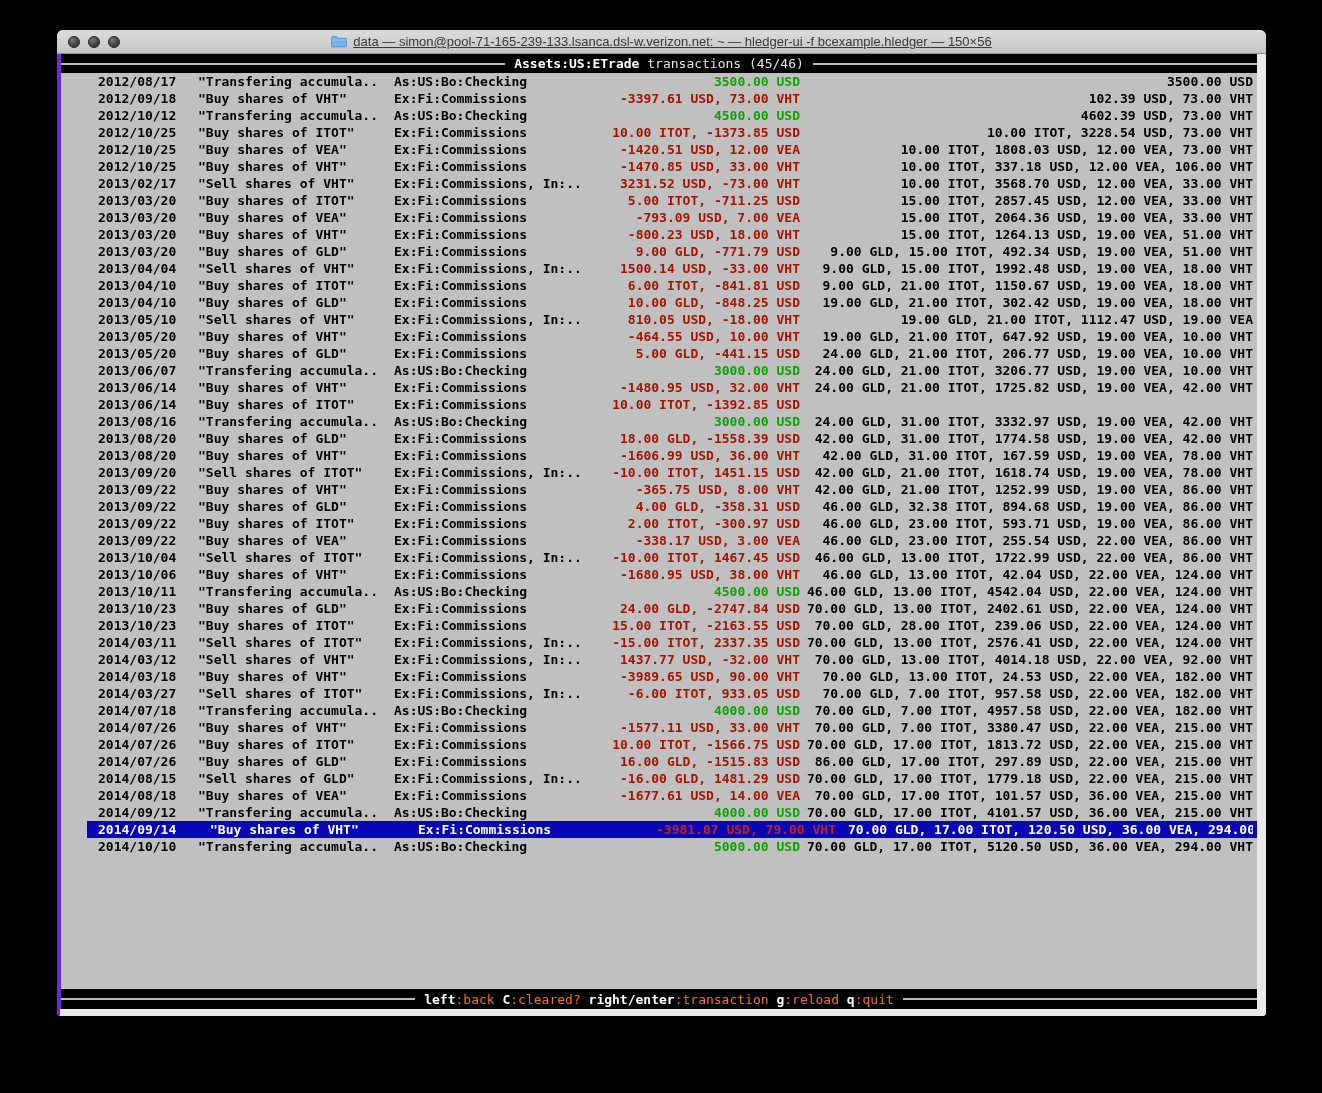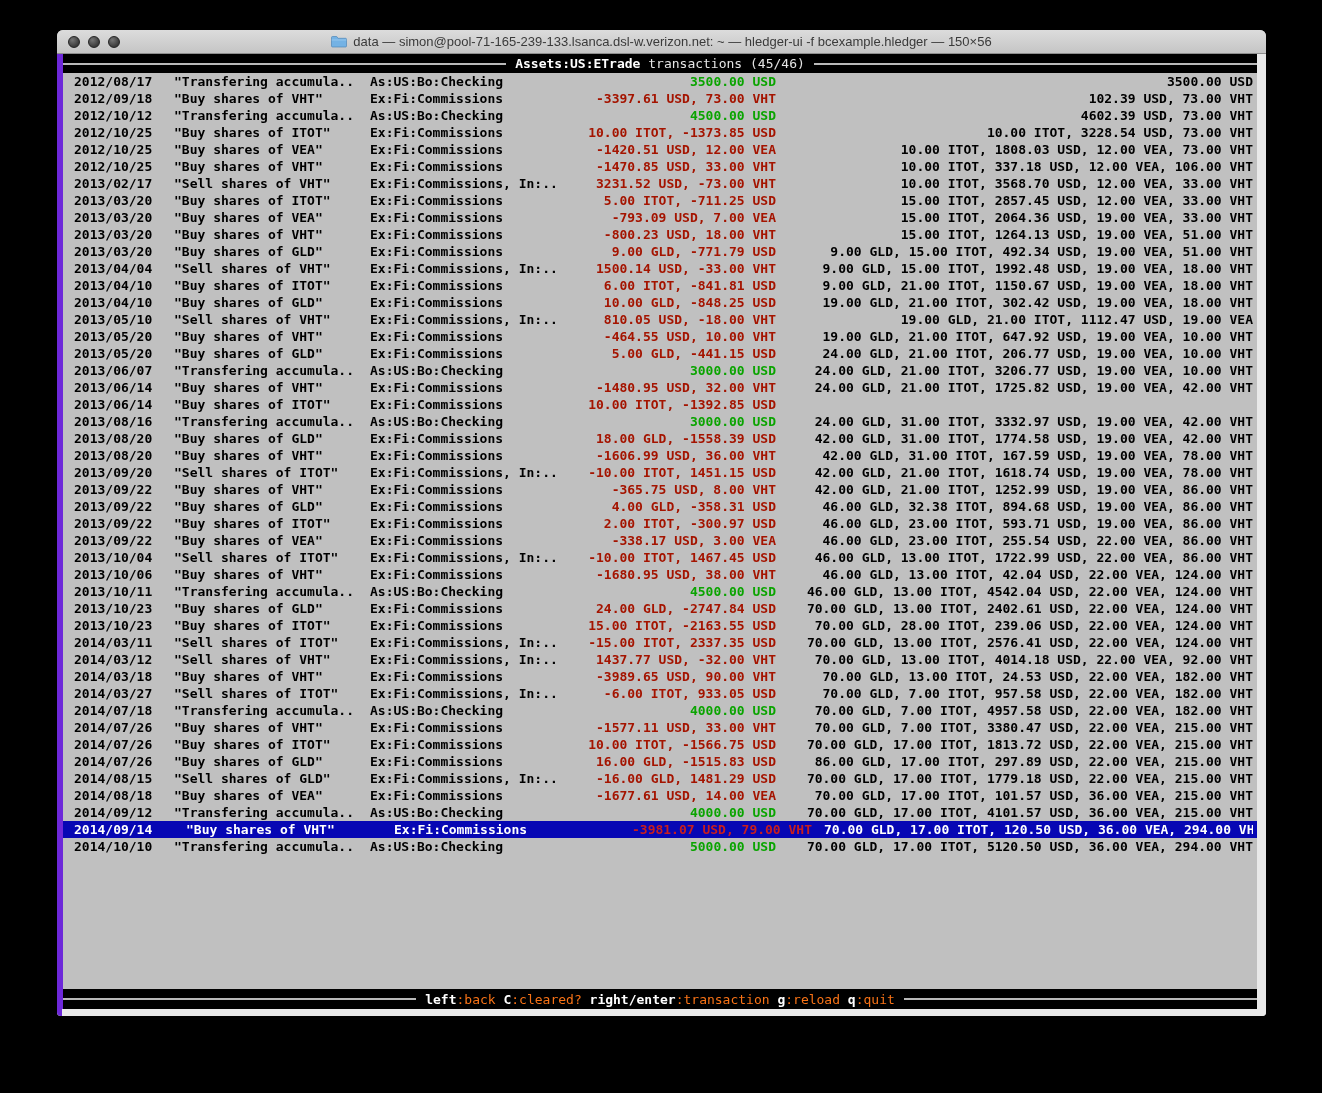--- a/index.html
+++ b/index.html
@@ -12,48 +12,48 @@
           border-radius:6px 6px 4px 4px;overflow:hidden;background:#c0c0c0;}
   .titlebar{height:24px;background:linear-gradient(#dcdcdc,#c5c5c5);
             border-bottom:1px solid #8e8e8e;position:relative;
             display:flex;align-items:center;box-sizing:border-box;}
   .lights{position:absolute;left:11px;top:0;bottom:0;display:flex;align-items:center;gap:8px;}
   .light{width:12px;height:12px;border-radius:50%;
          background:radial-gradient(circle at 35% 30%,#757575,#3c3c3c 70%);
          border:1px solid #242424;box-sizing:border-box;}
   .title{flex:1;text-align:center;font-family:"Liberation Sans",sans-serif;
          font-size:13px;color:#3a3a3a;white-space:nowrap;overflow:hidden;
-         display:flex;align-items:center;justify-content:center;gap:6px;}
+         display:flex;align-items:center;justify-content:center;gap:6px;text-decoration:underline;}
   .folder-ic{width:16px;height:13px;display:inline-block;flex:0 0 auto;}
 
   
   .terminal{position:relative;height:962px;box-sizing:border-box;
             background:var(--term-bg,#c0c0c0);
-            border-left:6px solid #6d28d9;
+            border-left:4px solid #6d28d9;
             padding:0 9px 7px 0;
             display:flex;flex-direction:column;
             font-size:13px;line-height:17px;font-weight:bold;color:#000;}
   .scroll-strip{position:absolute;top:0;right:0;width:9px;bottom:7px;background:#e9e9e9;}
   .bottom-strip{position:absolute;left:-1px;right:0;bottom:0;height:7px;background:#e9e9e9;}
 
   
   .bar{background:#000;position:relative;display:flex;align-items:center;
        justify-content:center;flex:0 0 auto;}
   .bar.header{height:19px;}
   .bar.footer{height:20px;}
   .bar::before{content:"";position:absolute;left:0;right:0;top:50%;
                margin-top:-1px;height:2px;background:var(--bar-line,#b9b9b9);}
   .bar-label{position:relative;z-index:1;background:#000;padding:0 9px;
              white-space:nowrap;color:#e4e4e4;font-weight:normal;}
   .bar-label b{color:#fff;font-weight:bold;}
   .flbl{color:#f97316;font-weight:normal;}
   .fkey{color:#fff;font-weight:bold;}
 
   
-  .rows{flex:0 0 auto;height:782px;overflow:hidden;}
+  .rows{flex:0 0 auto;height:782px;overflow:hidden;padding-left:26px;}
   .row{display:flex;height:17px;line-height:17px;white-space:pre;
        padding-left:11px;padding-right:4px;}
   .c{overflow:hidden;flex:0 0 auto;}
   .date{width:80px;}
   .desc{width:196px;margin-left:20px;}
   .acct{width:196px;}
   .change{width:210px;text-align:right;}
   .bal{flex:1 1 auto;text-align:right;}
   .change.green{color:var(--green,#0aa400);}
   .change.red{color:var(--red,#a41400);}

